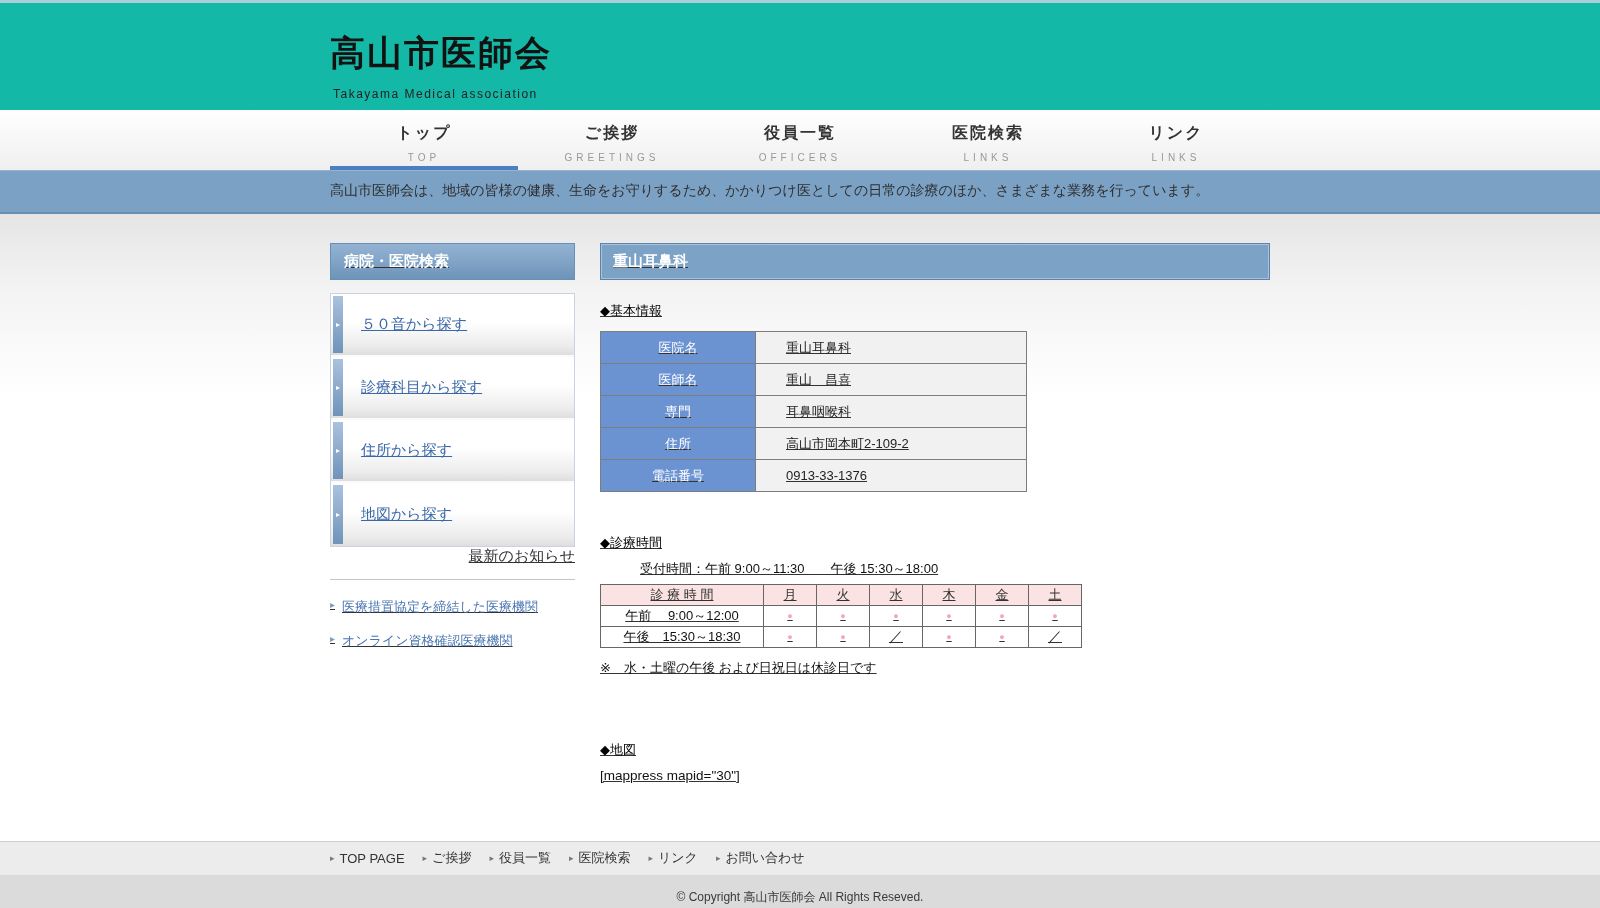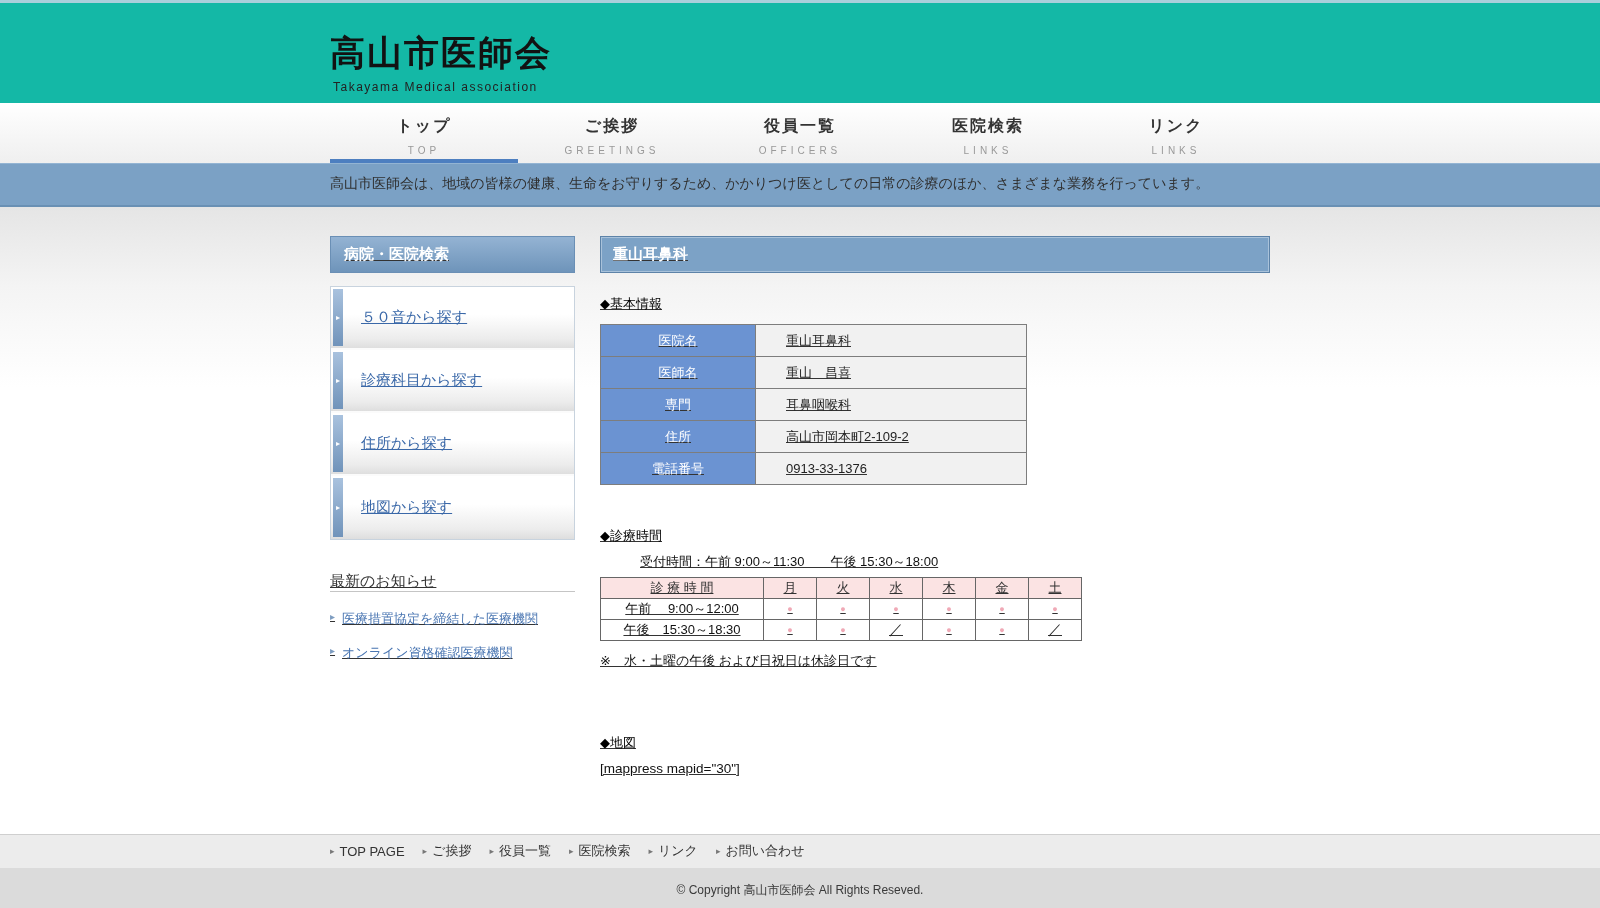--- a/index.html
+++ b/index.html
@@ -6,21 +6,21 @@
   html,body { background:#fff; }
   body { font-family:"Liberation Sans","DejaVu Sans",sans-serif; color:#333; width:1600px; }
   a { cursor:pointer; }
   .container { width:940px; margin:0 auto; }
 
   .top-bar { height:3px; background:#aacfdb; }
 
   .site-header { padding:27px 0 8px; background:#14b8a6; }
   .logo { display:inline-block; text-decoration:none; }
   .logo-title { display:block; font-size:35px; font-weight:bold; color:#121212; letter-spacing:2px; }
-  .logo-subtitle { display:block; font-size:12px; color:#222; letter-spacing:1.5px; margin-top:3px; padding-left:3px; }
+  .logo-subtitle { display:block; font-size:12px; color:#222; letter-spacing:1.5px; margin-top:10px; padding-left:3px; }
 
   .main-nav { background:linear-gradient(#ffffff, #efefef); }
   .nav-row { display:flex; }
   .nav-item { flex:1; display:block; text-align:center; padding-top:13px; height:60px; position:relative; text-decoration:none; }
   .nav-label { display:block; font-size:16px; font-weight:bold; color:#333; letter-spacing:2px; }
   .nav-sub { display:block; font-size:10px; color:#999; letter-spacing:4px; margin-top:8px; }
   .nav-item.active::after { content:""; position:absolute; left:0; right:0; bottom:0; height:4px; background:#4d7fc0; }
 
   .banner { background:#7ba1c5; border-top:1px solid #93b4d3; border-bottom:2px solid #6990b4; }
   .banner-text { padding:11px 0 12px; font-size:14px; color:#2f2f2f; }
@@ -35,21 +35,21 @@
                  background:linear-gradient(#ffffff 45%, #ececec 85%, #dedede 100%); border-bottom:2px solid #fbfbfb; }
   .search-item:last-child { border-bottom:none; }
   .item-bar { position:absolute; left:2px; top:2px; bottom:2px; width:10px;
               background:linear-gradient(#a9c2de,#7093ba); display:flex; align-items:center; justify-content:center; }
   .arrow { line-height:1; display:inline-block; }
   .arrow-white { font-size:8px; color:#fff; }
   .arrow-blue { font-size:10px; color:#7d9cc0; margin-top:2px; }
   .arrow-gray { font-size:9px; color:#777; }
   .search-link { margin-left:30px; font-size:15px; color:#3a68a8; text-decoration:underline; }
 
-  .news-title { margin-top:32px; font-size:15px; font-weight:normal; color:#333; border-bottom:1px solid #c5c5c5; }
+  .news-title { font-size:15px; font-weight:normal; color:#333; padding-bottom:13px; border-bottom:1px solid #c5c5c5;text-align:right; }
   .news-list { list-style:none; margin-top:18px; }
   .news-item { display:flex; align-items:flex-start; gap:7px; margin-bottom:16px; font-size:13px; }
   .news-link { color:#4a76b2; text-decoration:none; }
 
   .content { flex:1; }
   .content-title { background:#7ca2c6; border:1px solid #5d83a8; box-shadow:inset 0 0 0 1px rgba(255,255,255,0.35);
                    color:#fff; font-size:15px; font-weight:bold; padding:8px 12px; }
 
   .section-heading { font-size:13px; font-weight:normal; color:#000; margin-top:22px; }
   .hours-gap { margin-top:42px; }

